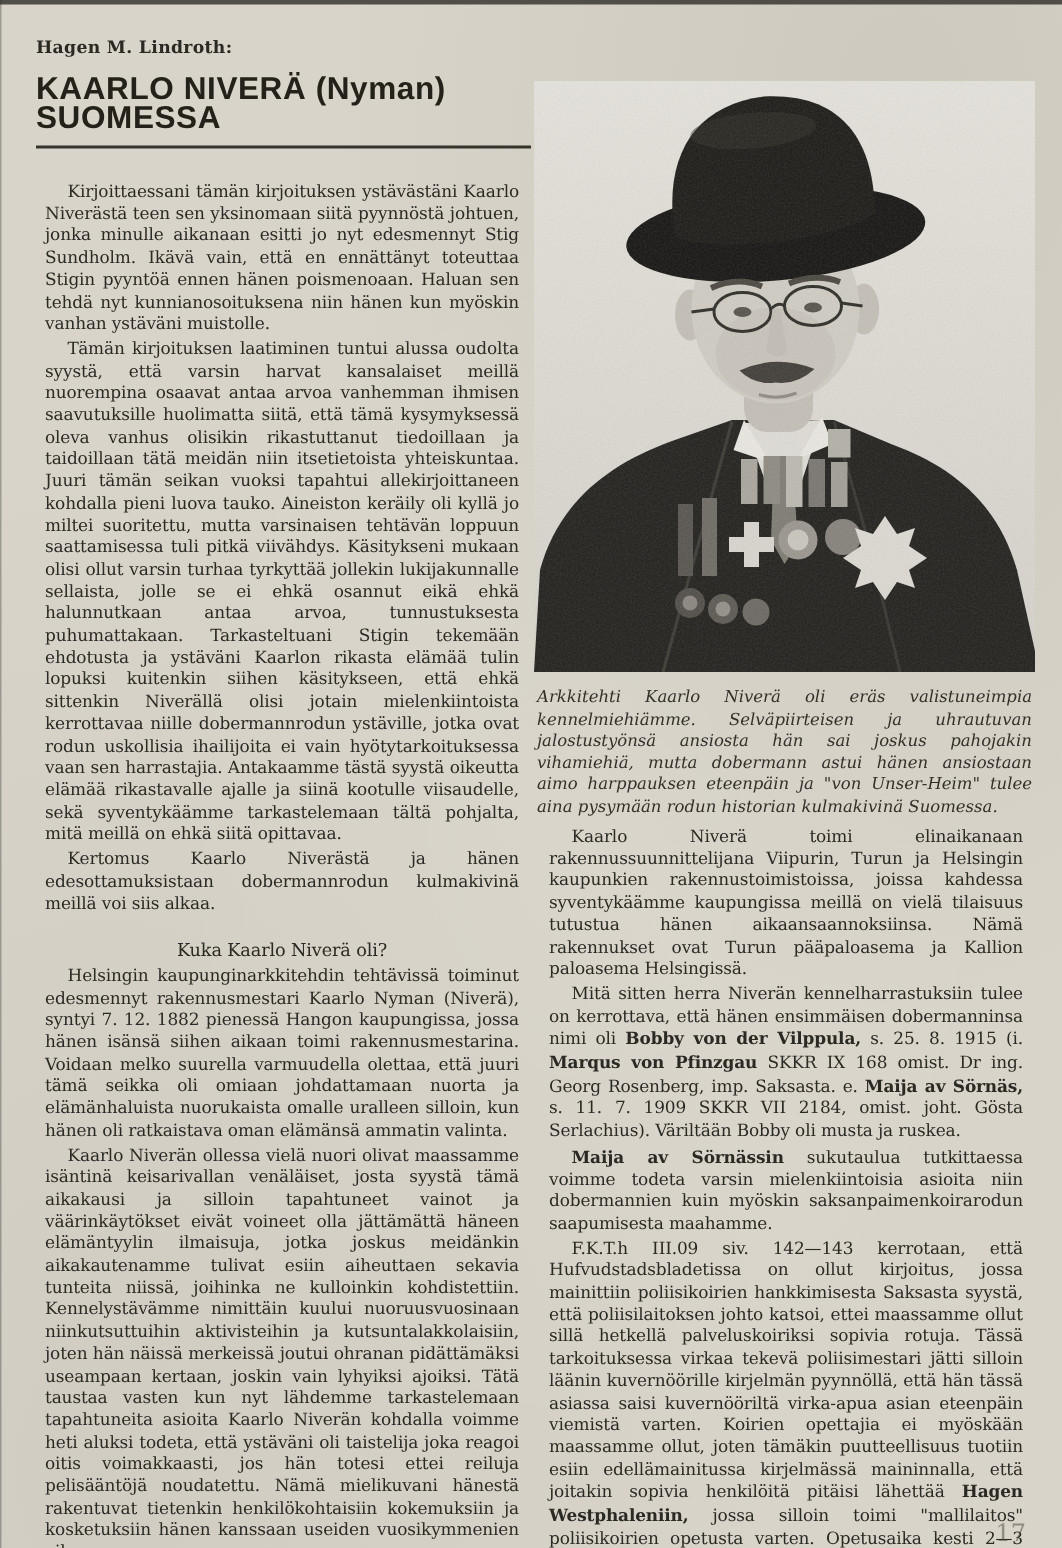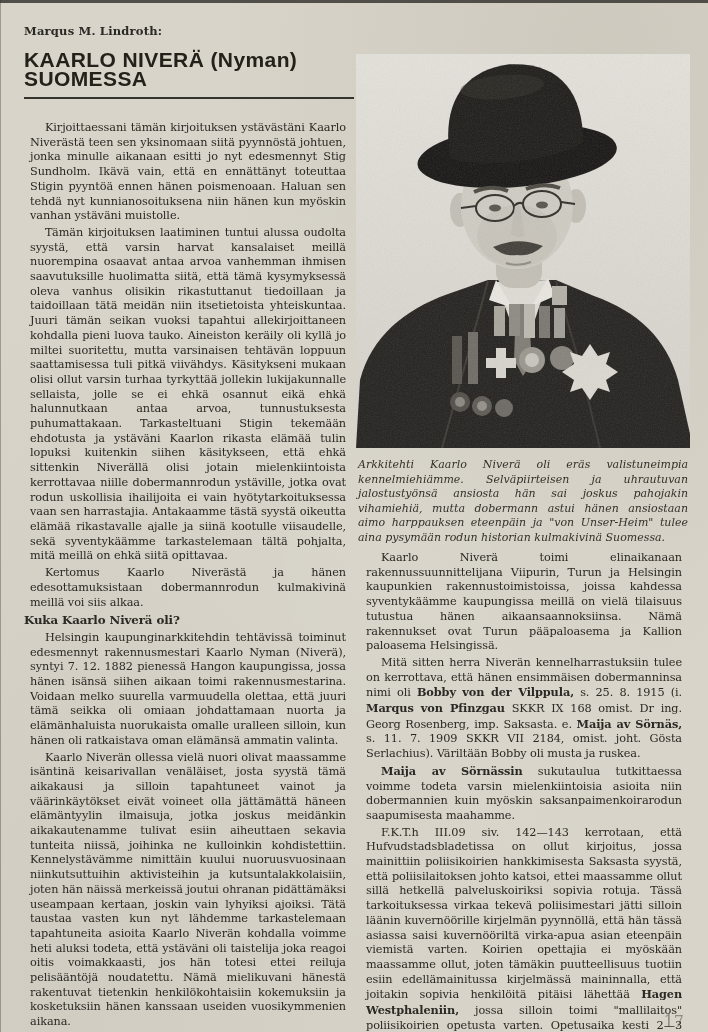--- a/index.html
+++ b/index.html
@@ -21,21 +21,21 @@
   .byline { font-weight:bold; font-size:11.5px; letter-spacing:.2px; }
   .title { margin:12px 0 0; font-family:"Liberation Sans", sans-serif; font-weight:bold;
            font-size:21px; line-height:19px; letter-spacing:.4px; color:#232119; }
   .title .tline { display:block; }
   .rule { margin-top:9px; height:2px; background:#35332d; }
 
   .col { position:absolute; width:328px; font-size:11.3px; line-height:14.7px;
          text-align:justify; letter-spacing:-0.1px; }
   .col-left { left:24px; top:121px; }
   .body-p { margin:0 6px 2px; text-indent:15px; }
-  .sec-head { font-size:11.8px; font-weight:bold; margin:3px 0 3px; text-indent:0; text-align:left; }
+  .sec-head { font-size:11.8px; font-weight:normal; margin:16px 0 3px; text-indent:0; text-align:center; }
   .b { font-weight:bold; }
 
   .photo { position:absolute; left:356px; top:54px; width:334px; height:394px; }
   .photo svg { display:block; width:100%; height:100%; }
 
   .caption { position:absolute; left:358px; top:458px; width:330px;
              font-style:italic; font-size:11px; line-height:14.6px;
              text-align:justify; color:#33302a; }
 
   .col-right { left:360px; top:551px; }
@@ -44,21 +44,21 @@
                  color:rgba(70,67,58,0.5); }
 </style>
 </head>
 <body>
 
 <div class="page">
   <div class="scan-edge-top"></div>
   <div class="scan-edge-left"></div>
 
   <div class="header">
-    <div class="byline">Marqus M. Lindroth:</div>
+    <div class="byline">Hagen M. Lindroth:</div>
     <h1 class="title">
       <span class="tline">KAARLO NIVERÄ (Nyman)</span>
       <span class="tline">SUOMESSA</span>
     </h1>
     <div class="rule"></div>
   </div>
 
   <div class="col col-left">
     <p class="body-p">Kirjoittaessani tämän kirjoituksen ystävästäni Kaarlo Niverästä teen sen yksinomaan siitä pyynnöstä johtuen, jonka minulle aikanaan esitti jo nyt edesmennyt Stig Sundholm. Ikävä vain, että en ennättänyt toteuttaa Stigin pyyntöä ennen hänen poismenoaan. Haluan sen tehdä nyt kunnianosoituksena niin hänen kun myöskin vanhan ystäväni muistolle.</p>
     <p class="body-p">Tämän kirjoituksen laatiminen tuntui alussa oudolta syystä, että varsin harvat kansalaiset meillä nuorempina osaavat antaa arvoa vanhemman ihmisen saavutuksille huolimatta siitä, että tämä kysymyksessä oleva vanhus olisikin rikastuttanut tiedoillaan ja taidoillaan tätä meidän niin itsetietoista yhteiskuntaa. Juuri tämän seikan vuoksi tapahtui allekirjoittaneen kohdalla pieni luova tauko. Aineiston keräily oli kyllä jo miltei suoritettu, mutta varsinaisen tehtävän loppuun saattamisessa tuli pitkä viivähdys. Käsitykseni mukaan olisi ollut varsin turhaa tyrkyttää jollekin lukijakunnalle sellaista, jolle se ei ehkä osannut eikä ehkä halunnutkaan antaa arvoa, tunnustuksesta puhumattakaan. Tarkasteltuani Stigin tekemään ehdotusta ja ystäväni Kaarlon rikasta elämää tulin lopuksi kuitenkin siihen käsitykseen, että ehkä sittenkin Niverällä olisi jotain mielenkiintoista kerrottavaa niille dobermannrodun ystäville, jotka ovat rodun uskollisia ihailijoita ei vain hyötytarkoituksessa vaan sen harrastajia. Antakaamme tästä syystä oikeutta elämää rikastavalle ajalle ja siinä kootulle viisaudelle, sekä syventykäämme tarkastelemaan tältä pohjalta, mitä meillä on ehkä siitä opittavaa.</p>

